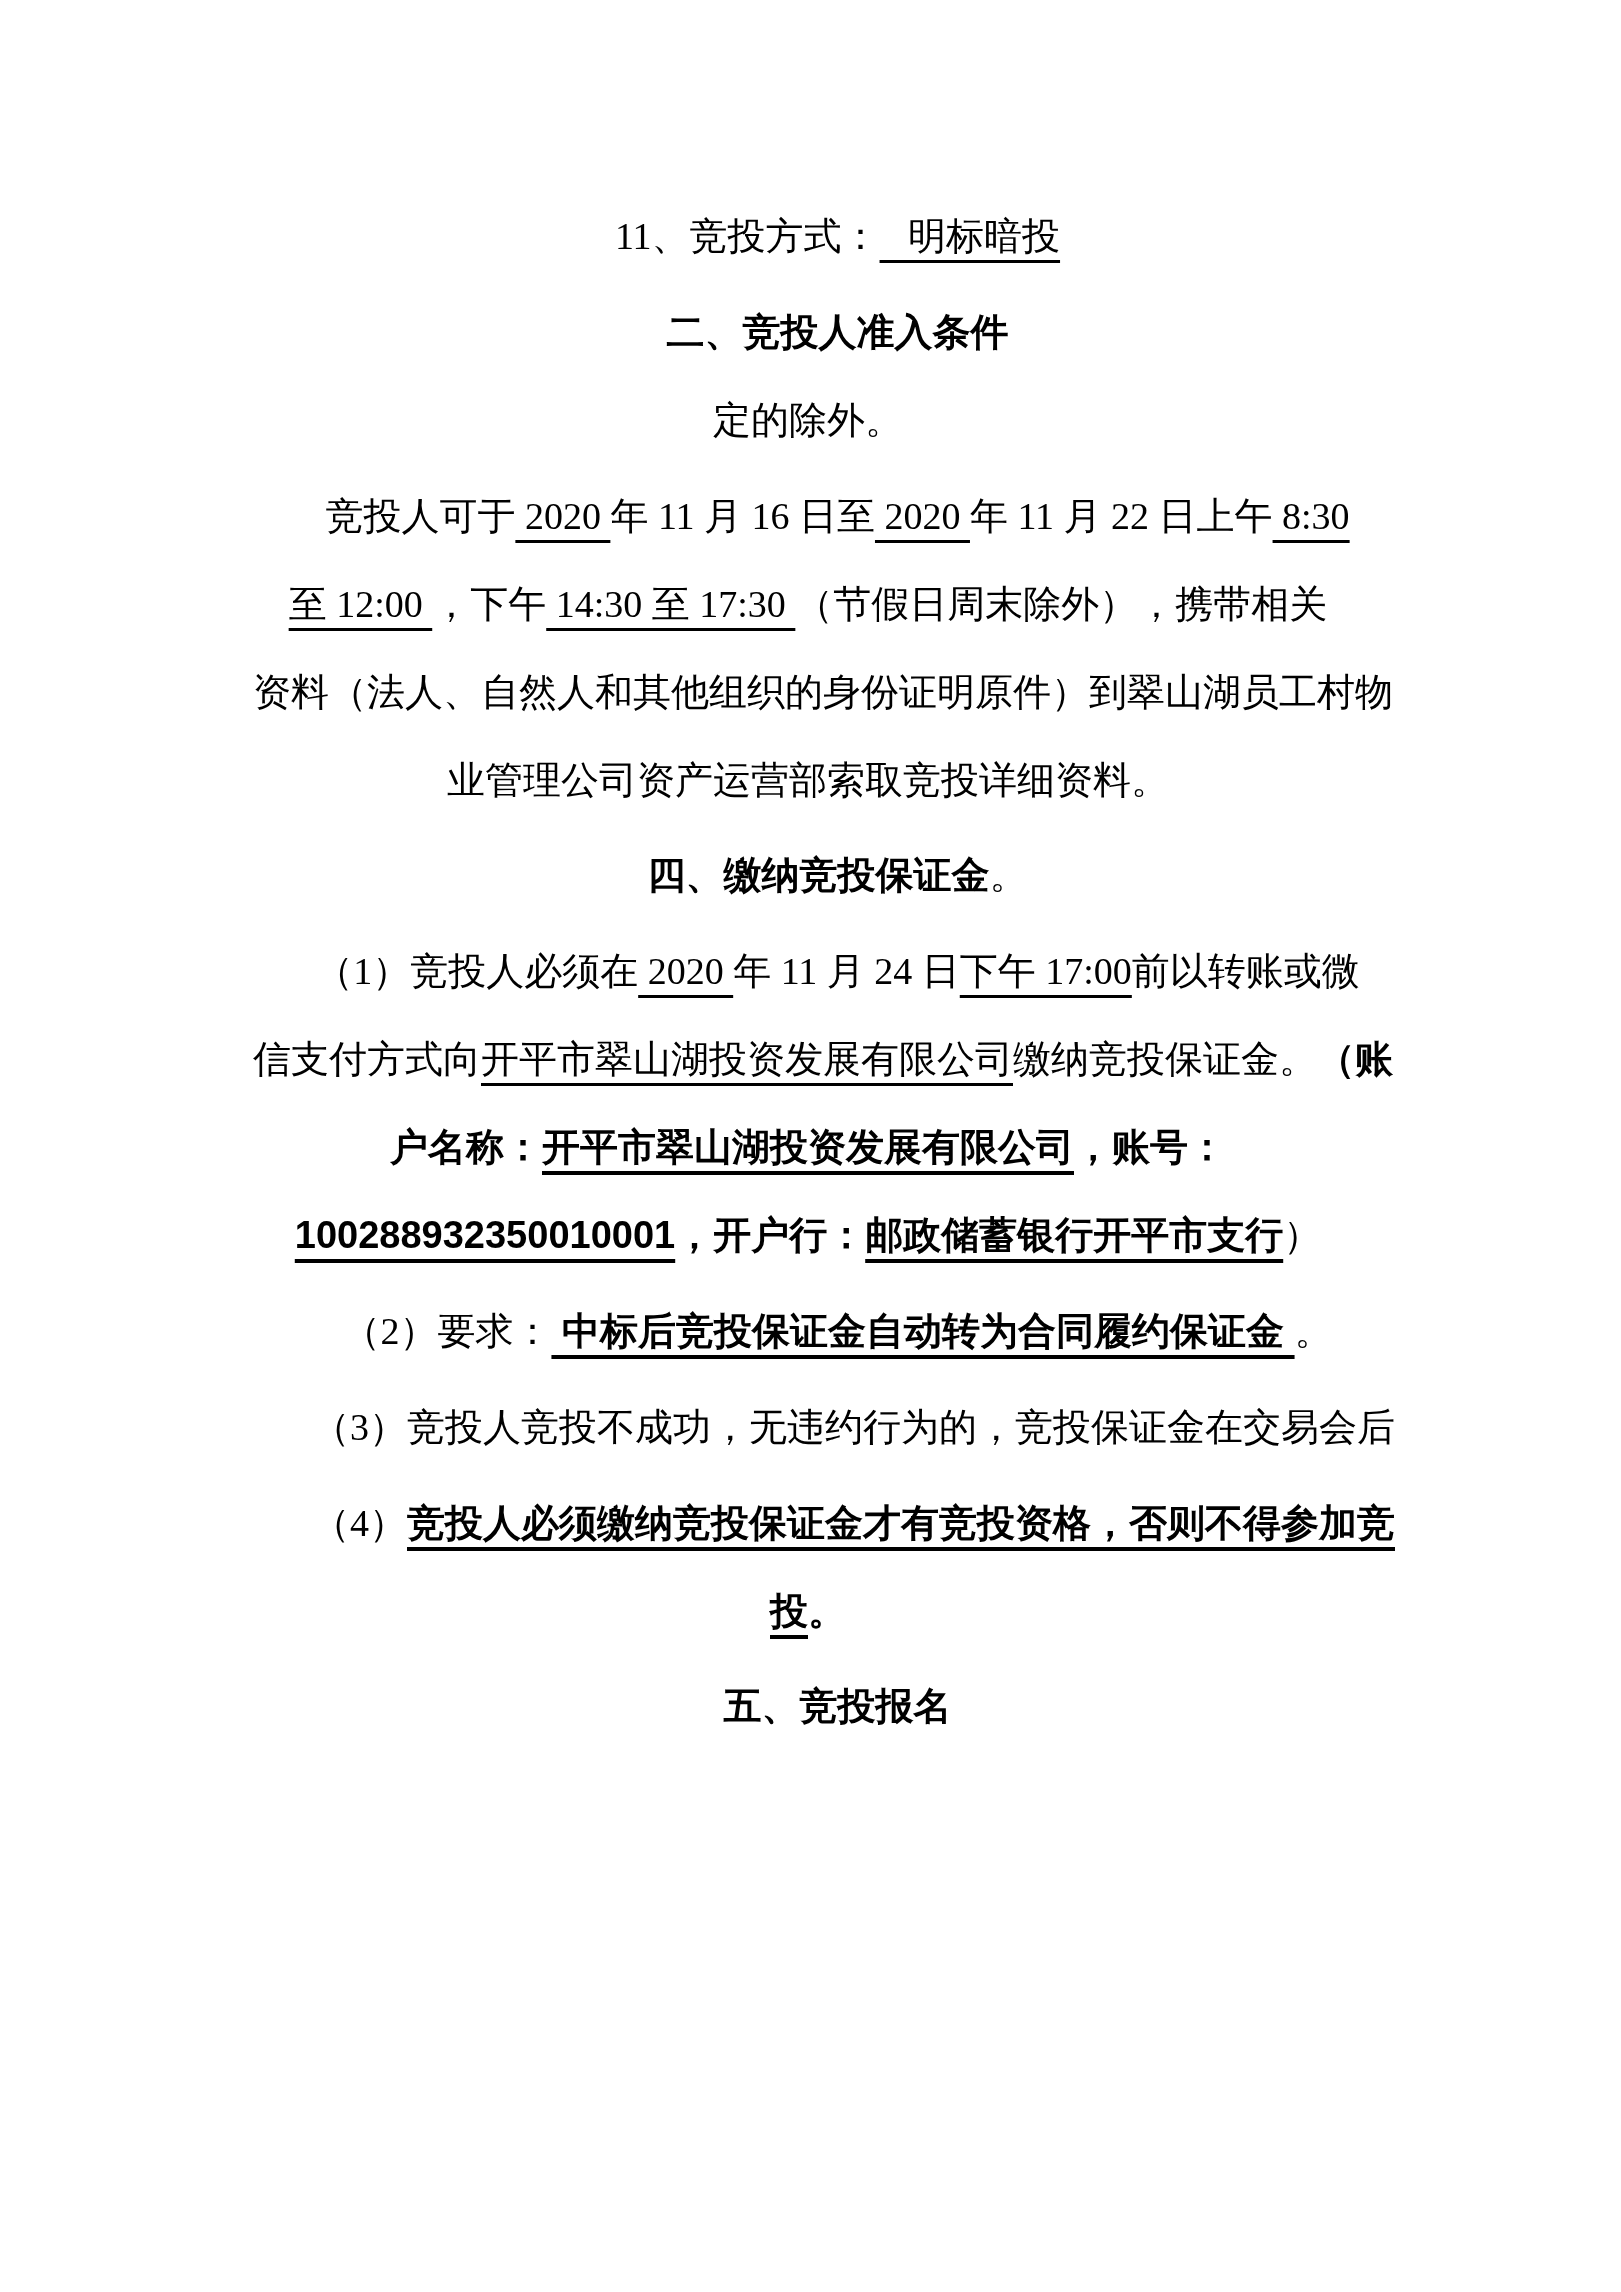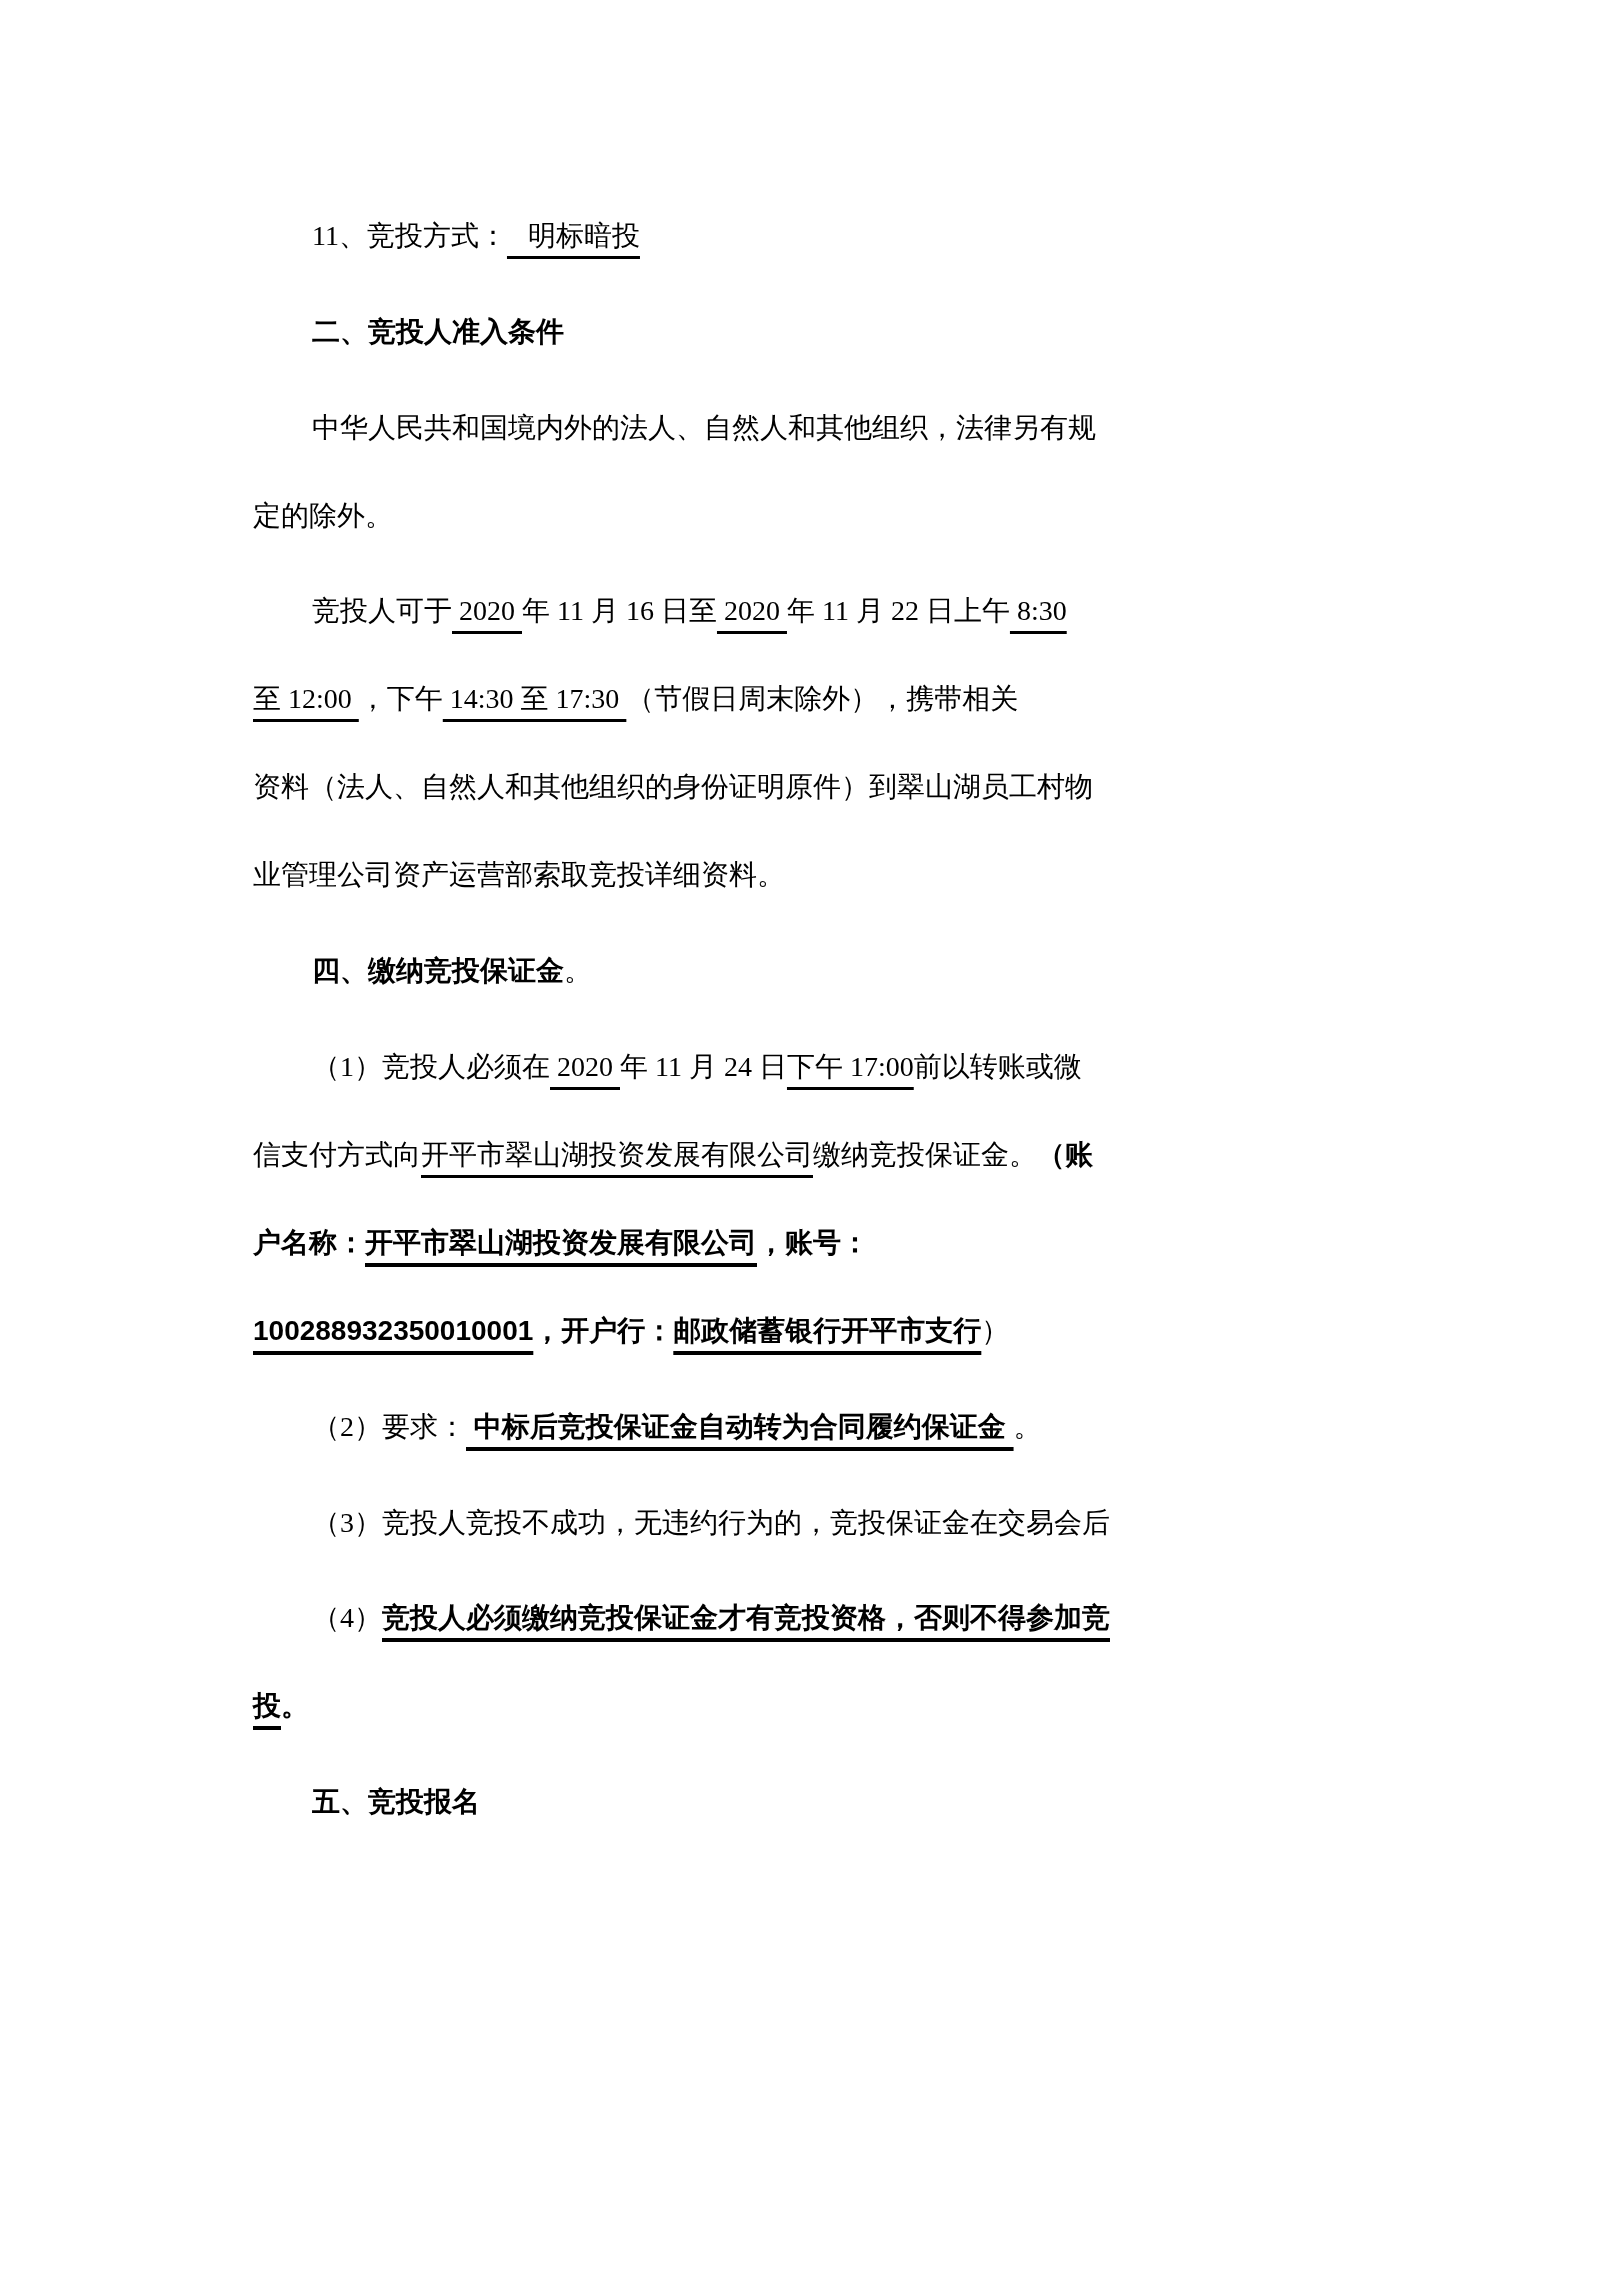--- a/index.html
+++ b/index.html
@@ -12,25 +12,25 @@
     font-family:"Liberation Serif","DejaVu Serif",serif;
     color:#000000;
   }
   .doc{
     position:absolute;
     left:253px;
     top:192px;
     width:1110px;
   }
   .line{
-    font-size:28px;
+    font-size:38px;
     line-height:88px;
     height:88px;
     white-space:nowrap;
-    text-align:left;
+    text-align:center;
   }
   .line.indent{
     padding-left:59px;
     margin-top:7.8px;
   }
   .line:first-child{margin-top:0;}
   .run{}
   .b{
     font-weight:700;
     font-family:Liberation Sans, sans-serif;
@@ -44,21 +44,20 @@
     text-decoration-thickness:3.9px;
   }
 </style>
 </head>
 <body>
 
 <div class="page">
   <div id="doc" class="doc">
       <div class="line indent"><span class="run">11、竞投方式：</span><span class="run u">&nbsp;&nbsp;&nbsp;明标暗投</span></div>
       <div class="line indent"><span class="run b">二、竞投人准入条件</span></div>
-      <div class="line indent j"><span class="run">中华人民共和国境内外的法人、自然人和其他组织，法律另有规</span></div>
       <div class="line"><span class="run">定的除外。</span></div>
       <div class="line indent j"><span class="run">竞投人可于</span><span class="run u">&nbsp;2020&nbsp;</span><span class="run">年 11 月 16 日至</span><span class="run u">&nbsp;2020&nbsp;</span><span class="run">年 11 月 22 日上午</span><span class="run u">&nbsp;8:30</span></div>
       <div class="line j"><span class="run u">至&nbsp;12:00&nbsp;</span><span class="run">，下午</span><span class="run u">&nbsp;14:30 至 17:30&nbsp;</span><span class="run">（节假日周末除外），携带相关</span></div>
       <div class="line j"><span class="run">资料（法人、自然人和其他组织的身份证明原件）到翠山湖员工村物</span></div>
       <div class="line"><span class="run">业管理公司资产运营部索取竞投详细资料。</span></div>
       <div class="line indent"><span class="run b">四、缴纳竞投保证金</span><span class="run">。</span></div>
       <div class="line indent j"><span class="run">（1）竞投人必须在</span><span class="run u">&nbsp;2020&nbsp;</span><span class="run">年 11 月 24 日</span><span class="run u">下午 17:00</span><span class="run">前以转账或微</span></div>
       <div class="line j"><span class="run">信支付方式向</span><span class="run u">开平市翠山湖投资发展有限公司</span><span class="run">缴纳竞投保证金。</span><span class="run b">（账</span></div>
       <div class="line j"><span class="run b">户名称：</span><span class="run b u">开平市翠山湖投资发展有限公司</span><span class="run b">，账号：</span></div>
       <div class="line"><span class="run b u">100288932350010001</span><span class="run b">，开户行：</span><span class="run b u">邮政储蓄银行开平市支行</span><span class="run">）</span></div>

